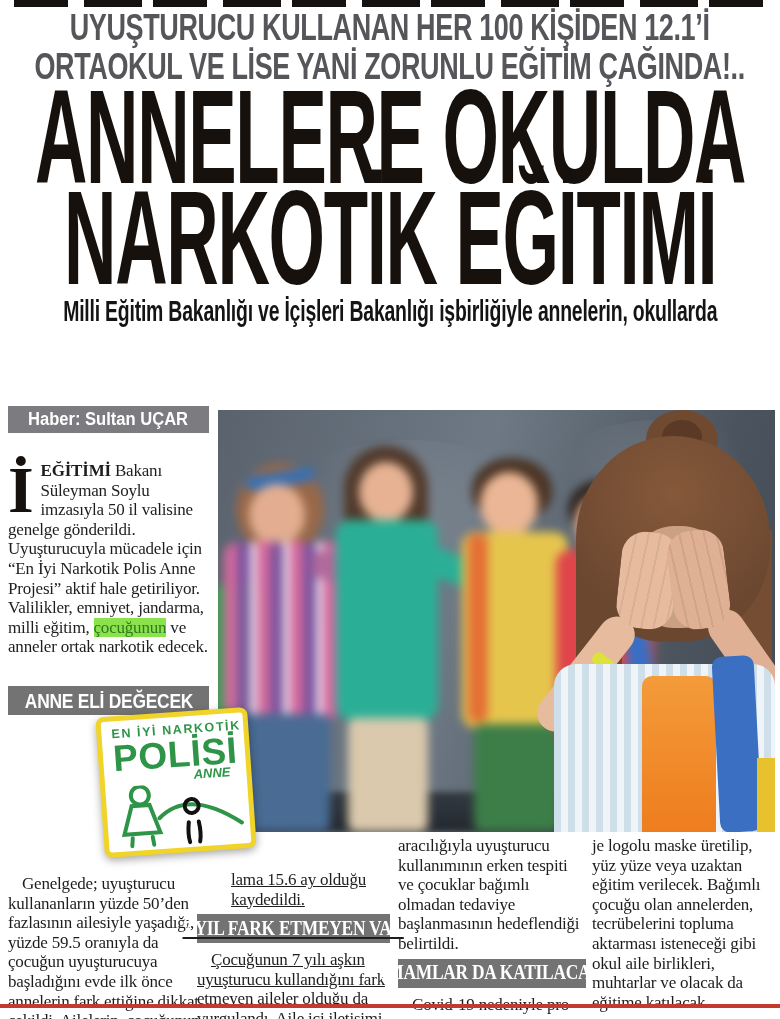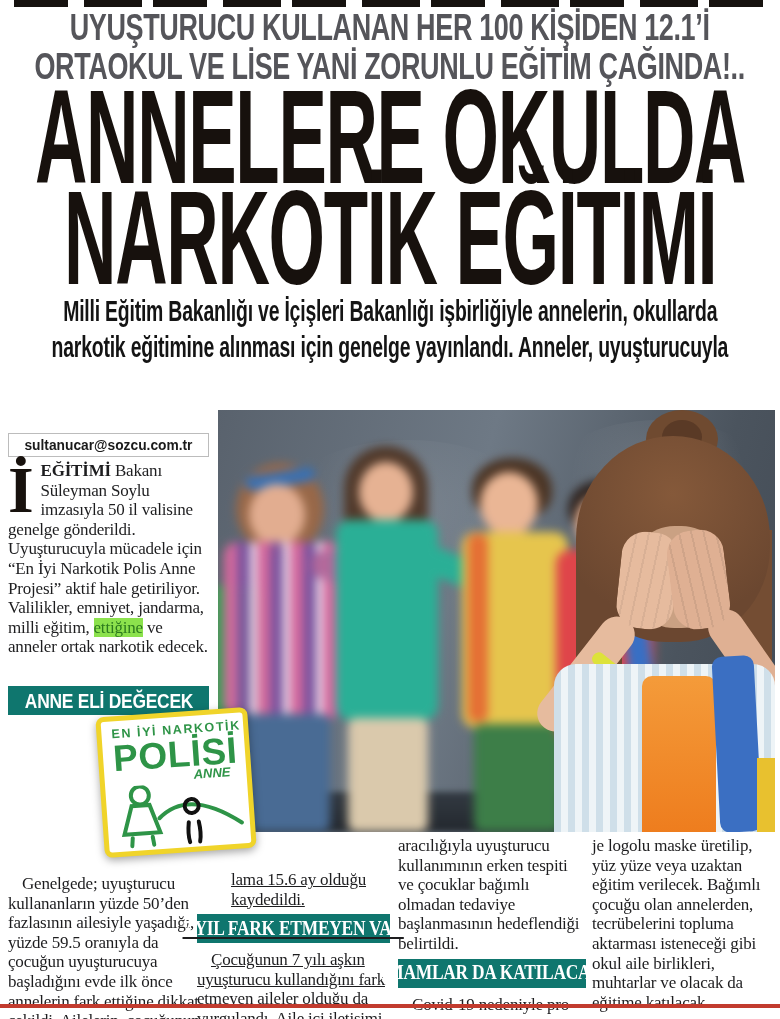--- a/index.html
+++ b/index.html
@@ -41,21 +41,21 @@
 
   
   .bodytext{font-family:"Liberation Serif",serif;font-size:17px;line-height:19.6px;
      color:#1d1d1f;letter-spacing:-0.2px;}
   .intro{left:8px;top:461px;width:204px;}
   .dropcap{float:left;font-family:"Liberation Serif",serif;font-weight:bold;
      font-size:66px;line-height:54px;color:#17110d;padding:2px 7px 0 0;}
   .leadword{font-weight:bold;}
   .hl{background:#8ce24d;color:#2c7a1e;}
 
-  .sechead{background:#0f766e;display:flex;align-items:center;justify-content:center;height:29px;}
+  .sechead{background:#737373;display:flex;align-items:center;justify-content:center;height:29px;}
   .sechead .cond{color:#ffffff;font-weight:bold;font-size:20.5px;letter-spacing:-0.3px;
      transform:scaleX(0.85);transform-origin:center;}
   .sh1{left:8px;top:686px;width:201px;}
 
   .col{text-align:left;}
   .col p{margin:0 0 2px 0;}
   .indent{text-indent:14px;}
   .col1b{left:8px;top:721px;width:201px;height:290px;}
   .wrapspacer{float:right;width:108px;height:153px;margin-left:5px;}
   .col2{left:197px;top:870px;width:193px;text-decoration:underline;}
@@ -167,27 +167,24 @@
       </div>
     <div class="hline cline">
         <span class="cond">NARKOTİK EĞİTİMİ</span>
       </div>
   </div>
 
   <div class="abs subhead">
     <div class="sline cline">
         <span class="cond">Milli Eğitim Bakanlığı ve İçişleri Bakanlığı işbirliğiyle annelerin, okullarda</span>
       </div>
-    <div class="sline cline">
-        <span class="cond">narkotik eğitimine alınması için genelge yayınlandı. Anneler, uyuşturucuyla</span>
-      </div>
-  </div>
-
-  <div class="abs email">
-    <span>sultanucar@sozcu.com.tr</span>
+  </div>
+
+  <div class="abs byline">
+    <span>Haber: Sultan UÇAR</span>
   </div>
 
   <div class="abs photo">
     <div class="smudge1"></div>
     <div class="smudge2"></div>
     <div class="floorband"></div>
     <div class="kids">
       <div class="bp1"></div>
       <div class="hair1"></div>
         <div class="band1"></div>
@@ -230,21 +227,21 @@
       <div class="g-handL"></div>
       <div class="g-handR"></div>
       <div class="g-shirt"></div>
       <div class="g-orange"></div>
       <div class="g-strapR"></div>
       <div class="g-yellow"></div>
     </div>
   </div>
 
   <div class="abs intro bodytext">
-    <span class="dropcap">İ</span><span class="leadword">EĞİTİMİ</span><span> Bakanı Süleyman Soylu imzasıyla 50 il valisine genelge gönderildi. Uyuşturucuyla mücadele için “En İyi Narkotik Polis Anne Projesi” aktif hale getiriliyor. Valilikler, emniyet, jandarma, milli eğitim, </span><span class="hl">ettiğine</span><span> ve anneler ortak narkotik edecek.</span>
+    <span class="dropcap">İ</span><span class="leadword">EĞİTİMİ</span><span> Bakanı Süleyman Soylu imzasıyla 50 il valisine genelge gönderildi. Uyuşturucuyla mücadele için “En İyi Narkotik Polis Anne Projesi” aktif hale getiriliyor. Valilikler, emniyet, jandarma, milli eğitim, </span><span class="hl">çocuğunun</span><span> ve anneler ortak narkotik edecek.</span>
   </div>
 
   <div class="abs sechead sh1">
     <span class="cond">ANNE ELİ DEĞECEK</span>
   </div>
 
   <div class="abs col col1b bodytext indent">
     <span class="wrapspacer"></span><span>Genelgede; uyuşturucu kullananların yüzde 50’den fazlasının ailesiyle yaşadığı, yüzde 59.5 oranıyla da çocuğun uyuşturucuya başladığını evde ilk önce annelerin fark ettiğine dikkat çekildi. Ailelerin, çocuğunun uyuşturucu kullandığını fark etme süresi ise orta-</span>
   </div>
 

